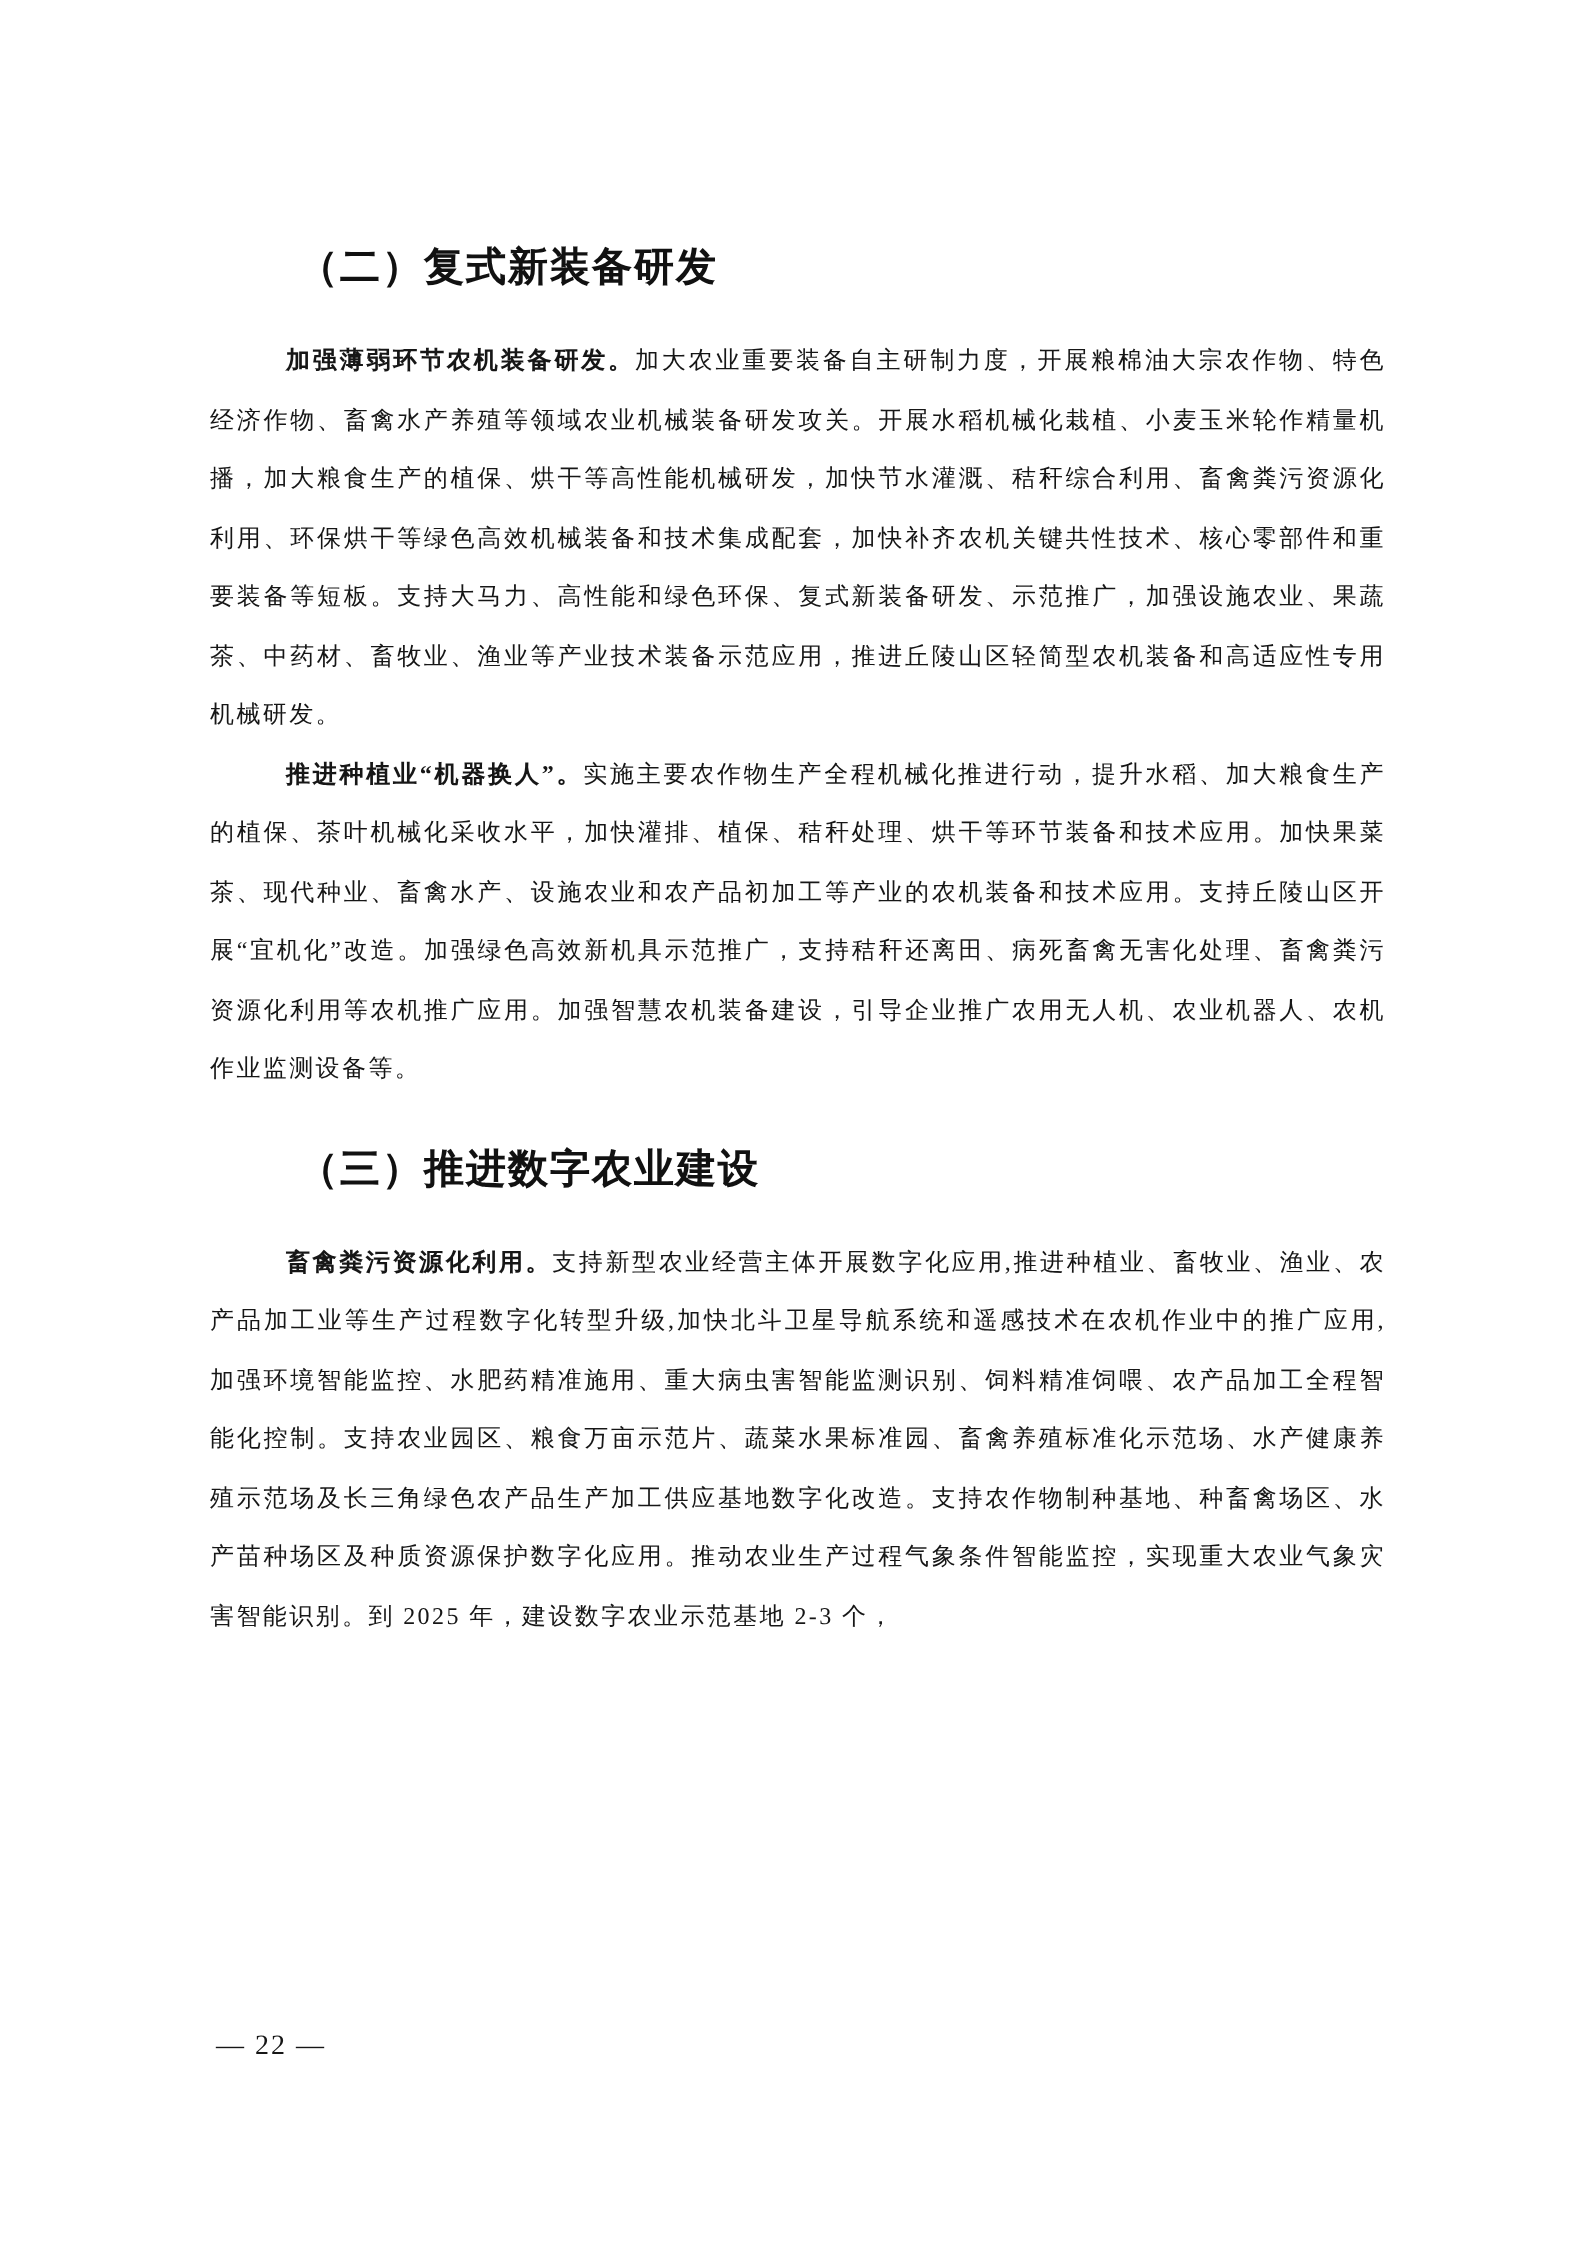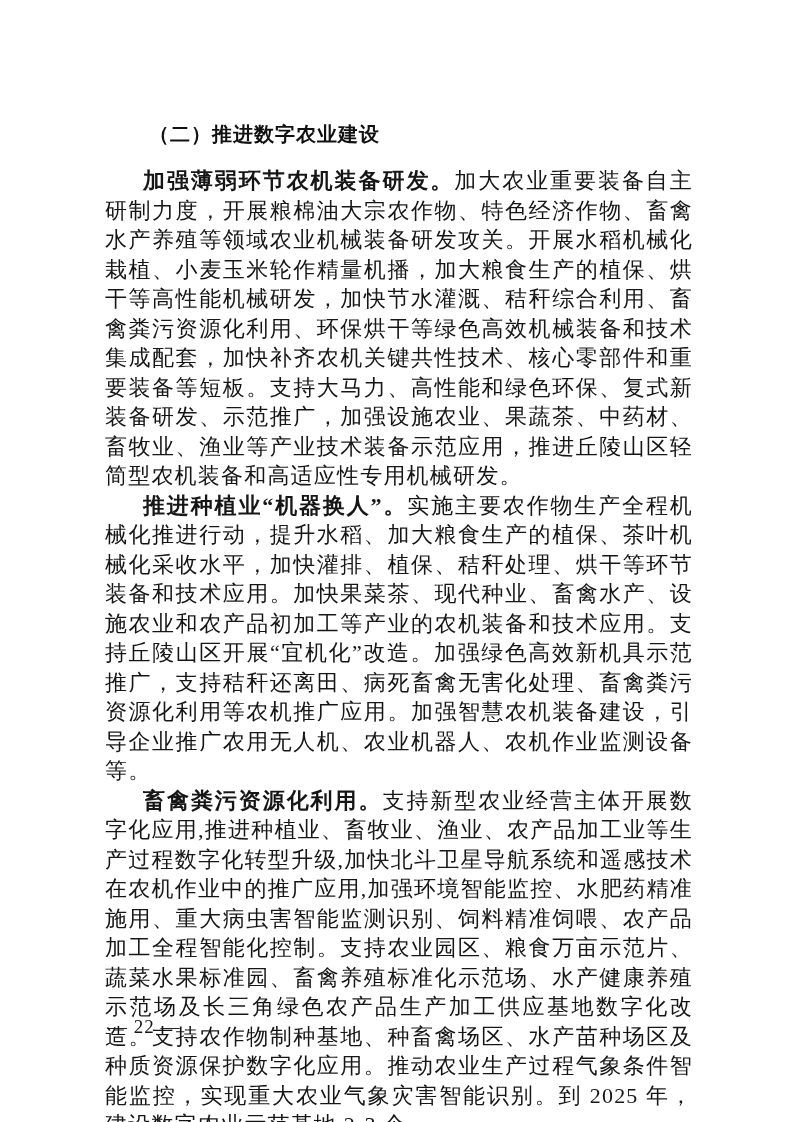--- a/index.html
+++ b/index.html
@@ -29,50 +29,51 @@
     line-height: 26px;
     letter-spacing: 1px;
     margin: 0 0 19px 0;
     text-indent: 44px;
     color: #111111;
   }
   .heading.second {
     margin-top: 22px;
   }
   .para {
-    font-size: 22px;
+    font-size: 12px;
     line-height: 29.5px;
     letter-spacing: 1.2px;
     text-align: justify;
     text-indent: 38px;
     margin: 0;
   }
   .lead {
     font-weight: 700;
   }
   .footer {
     position: absolute;
     left: 108px;
     top: 1016px;
-    font-size: 19px;
+    font-size: 14px;
     letter-spacing: 1px;
     color: #161616;
   }
 </style>
 </head>
 <body>
 
 <div class="page">
   <div class="content">
 
-    <h2 class="heading">（二）推进数字农业建设</h2>
+    <h2 class="heading">（二）复式新装备研发</h2>
 
     <p class="para"><span class="lead">加强薄弱环节农机装备研发。</span><span>加大农业重要装备自主研制力度，开展粮棉油大宗农作物、特色经济作物、畜禽水产养殖等领域农业机械装备研发攻关。开展水稻机械化栽植、小麦玉米轮作精量机播，加大粮食生产的植保、烘干等高性能机械研发，加快节水灌溉、秸秆综合利用、畜禽粪污资源化利用、环保烘干等绿色高效机械装备和技术集成配套，加快补齐农机关键共性技术、核心零部件和重要装备等短板。支持大马力、高性能和绿色环保、复式新装备研发、示范推广，加强设施农业、果蔬茶、中药材、畜牧业、渔业等产业技术装备示范应用，推进丘陵山区轻简型农机装备和高适应性专用机械研发。</span></p>
 
     <p class="para"><span class="lead">推进种植业“机器换人”。</span><span>实施主要农作物生产全程机械化推进行动，提升水稻、加大粮食生产的植保、茶叶机械化采收水平，加快灌排、植保、秸秆处理、烘干等环节装备和技术应用。加快果菜茶、现代种业、畜禽水产、设施农业和农产品初加工等产业的农机装备和技术应用。支持丘陵山区开展“宜机化”改造。加强绿色高效新机具示范推广，支持秸秆还离田、病死畜禽无害化处理、畜禽粪污资源化利用等农机推广应用。加强智慧农机装备建设，引导企业推广农用无人机、农业机器人、农机作业监测设备等。</span></p>
 
+    <h2 class="heading second">（三）推进数字农业建设</h2>
 
     <p class="para"><span class="lead">畜禽粪污资源化利用。</span><span>支持新型农业经营主体开展数字化应用,推进种植业、畜牧业、渔业、农产品加工业等生产过程数字化转型升级,加快北斗卫星导航系统和遥感技术在农机作业中的推广应用,加强环境智能监控、水肥药精准施用、重大病虫害智能监测识别、饲料精准饲喂、农产品加工全程智能化控制。支持农业园区、粮食万亩示范片、蔬菜水果标准园、畜禽养殖标准化示范场、水产健康养殖示范场及长三角绿色农产品生产加工供应基地数字化改造。支持农作物制种基地、种畜禽场区、水产苗种场区及种质资源保护数字化应用。推动农业生产过程气象条件智能监控，实现重大农业气象灾害智能识别。到 2025 年，建设数字农业示范基地 2-3 个，</span></p>
 
   </div>
 
   <div class="footer">— 22 —</div>
 </div>
 
 </body></html>

